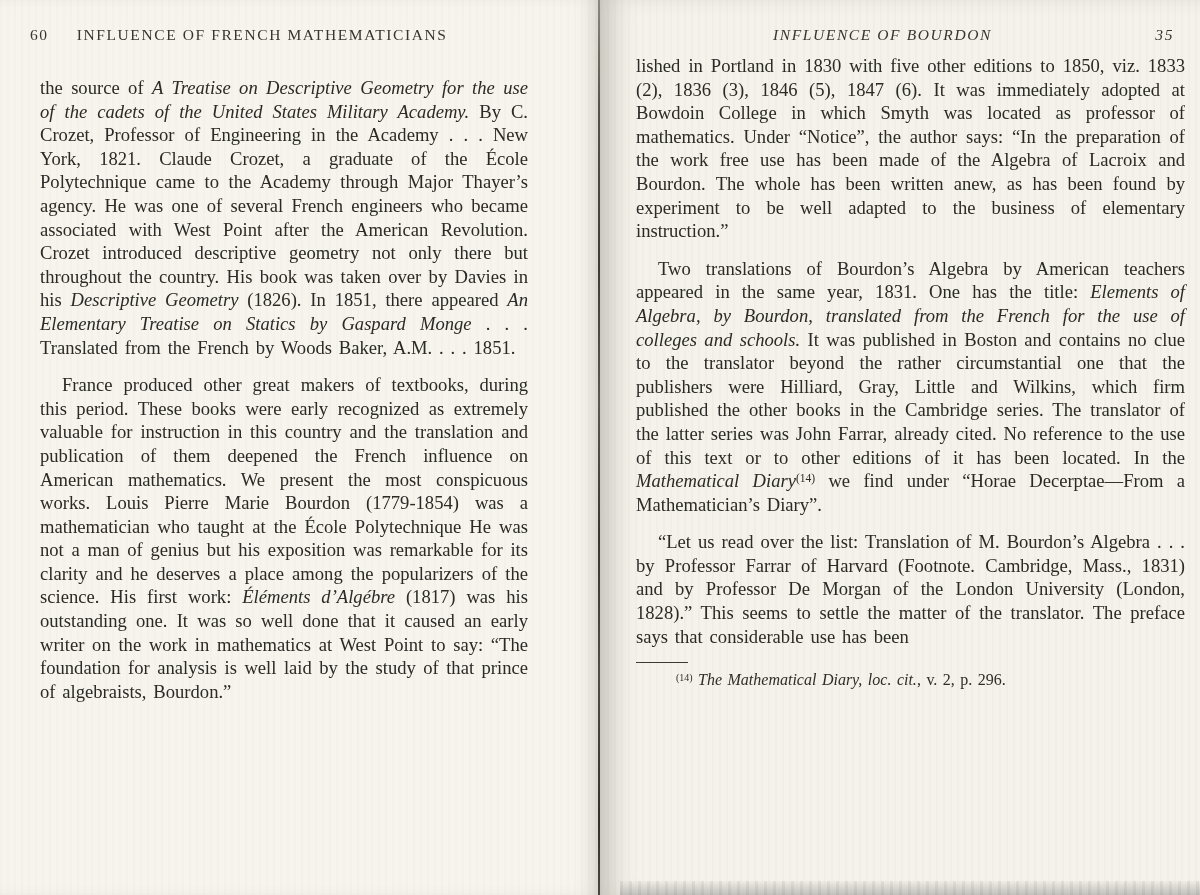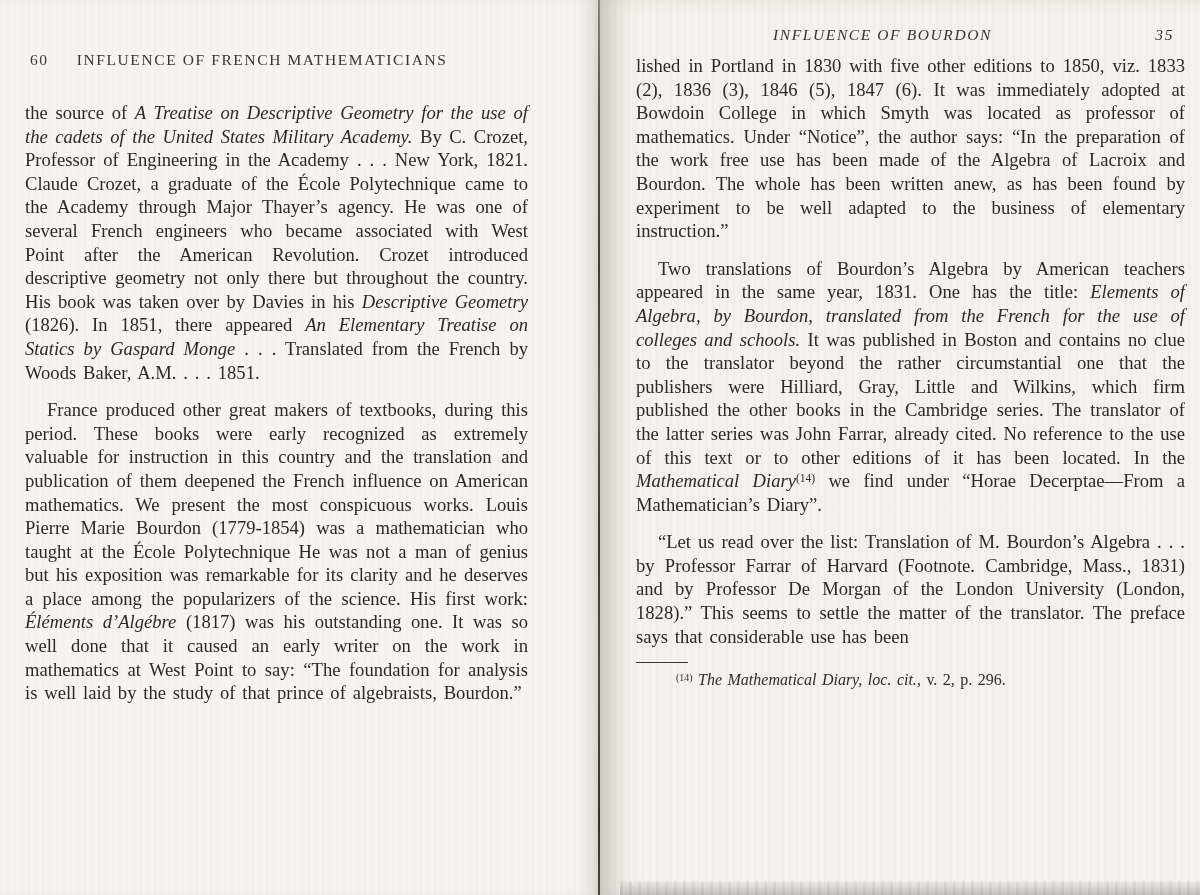--- a/index.html
+++ b/index.html
@@ -39,31 +39,31 @@
   }
   .running-head {
     display: flex; align-items: baseline;
     padding-top: 26px;
     font-size: 15.5px;
     letter-spacing: 1.6px;
     color: #37352f;
     white-space: nowrap;
   }
   .page.left .running-head { padding-left: 30px; }
-  .page.left .head-title { margin-left: 28px; margin-top: 25px; }
+  .page.left .head-title { margin-left: 28px; }
   .page.right .running-head { padding-left: 16px; position: relative; font-style: italic; }
   .page.right .head-title { position: absolute; left: 50%; transform: translateX(-58%); }
   .page.right .page-num { position: absolute; right: 26px; }
   .body-text {
     text-align: justify;
     font-size: 18.6px;
     line-height: 23.6px;
     word-spacing: 2.2px;
   }
-  .page.left  .body-text { margin: 32px 72px 0 25px; }
+  .page.left  .body-text { margin: 32px 72px 0 40px; }
   .page.right .body-text { margin: 28px 15px 8px 36px; }
   .para { margin: 0 0 14px 0; }
   .para.indent { text-indent: 22px; }
   .it { font-style: italic; }
   sup {
     font-size: 0.62em;
     line-height: 0;
     vertical-align: baseline;
     position: relative; top: -0.45em;
   }

